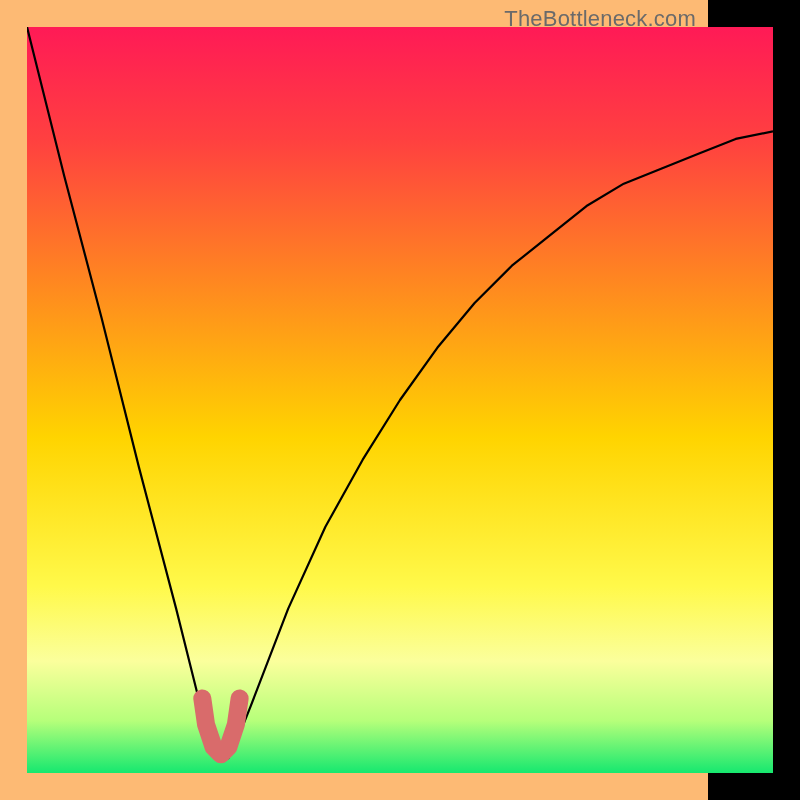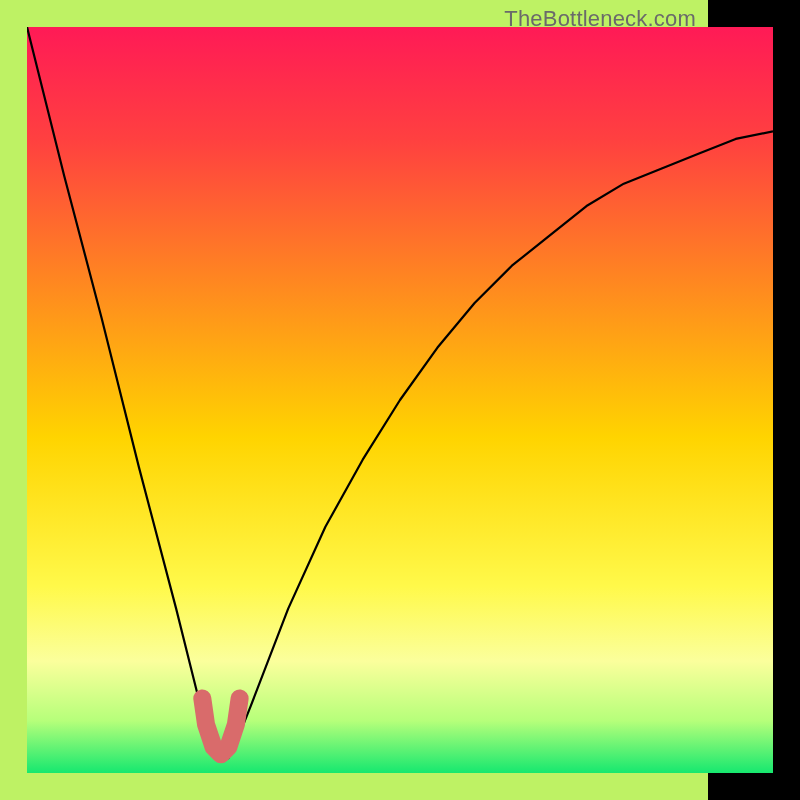--- a/index.html
+++ b/index.html
@@ -8,21 +8,21 @@
     width: 800px;
     height: 800px;
     overflow: hidden;
     background: #000;
     font-family: Arial, Helvetica, sans-serif;
   }
   .outer {
     position: relative;
     width: 708px;
     height: 800px;
-    background: #bef264;
+    background: #fdba74;
   }
   .watermark {
     position: absolute;
     top: 6px;
     right: 12px;
     color: #6a6a6a;
     font-size: 22px;
     letter-spacing: 0.2px;
     z-index: 10;
   }

